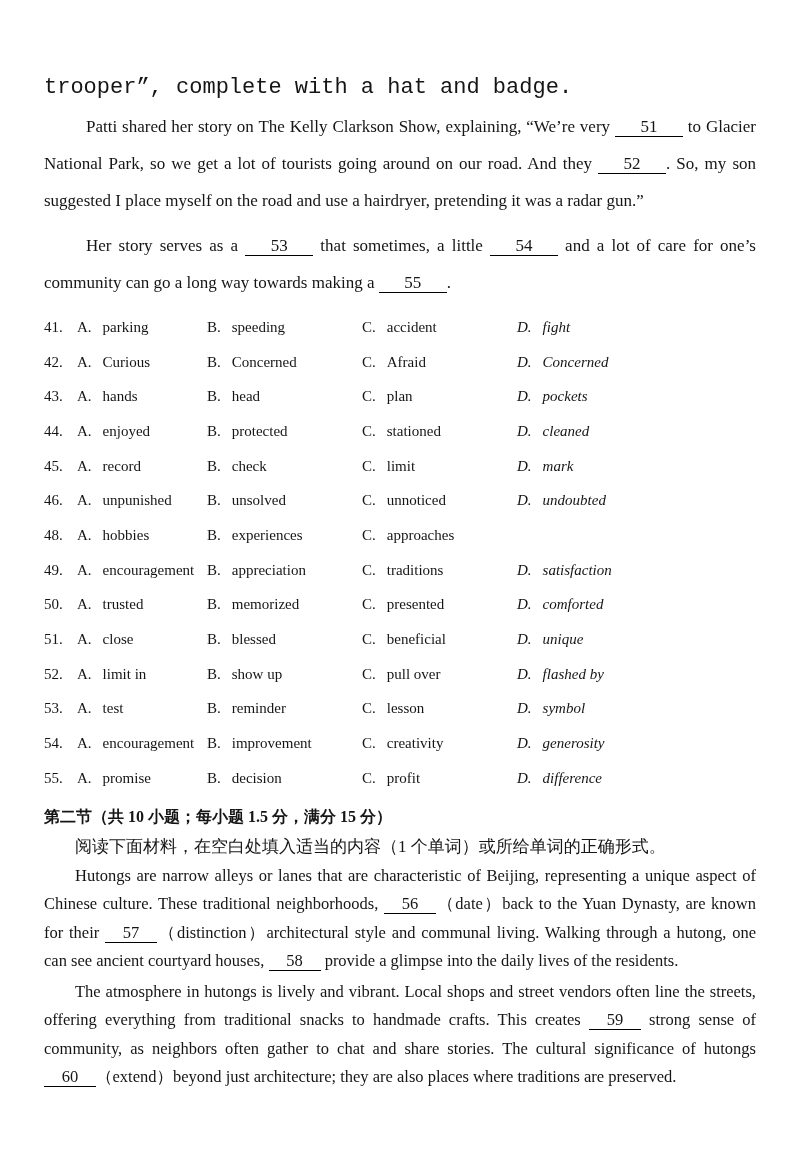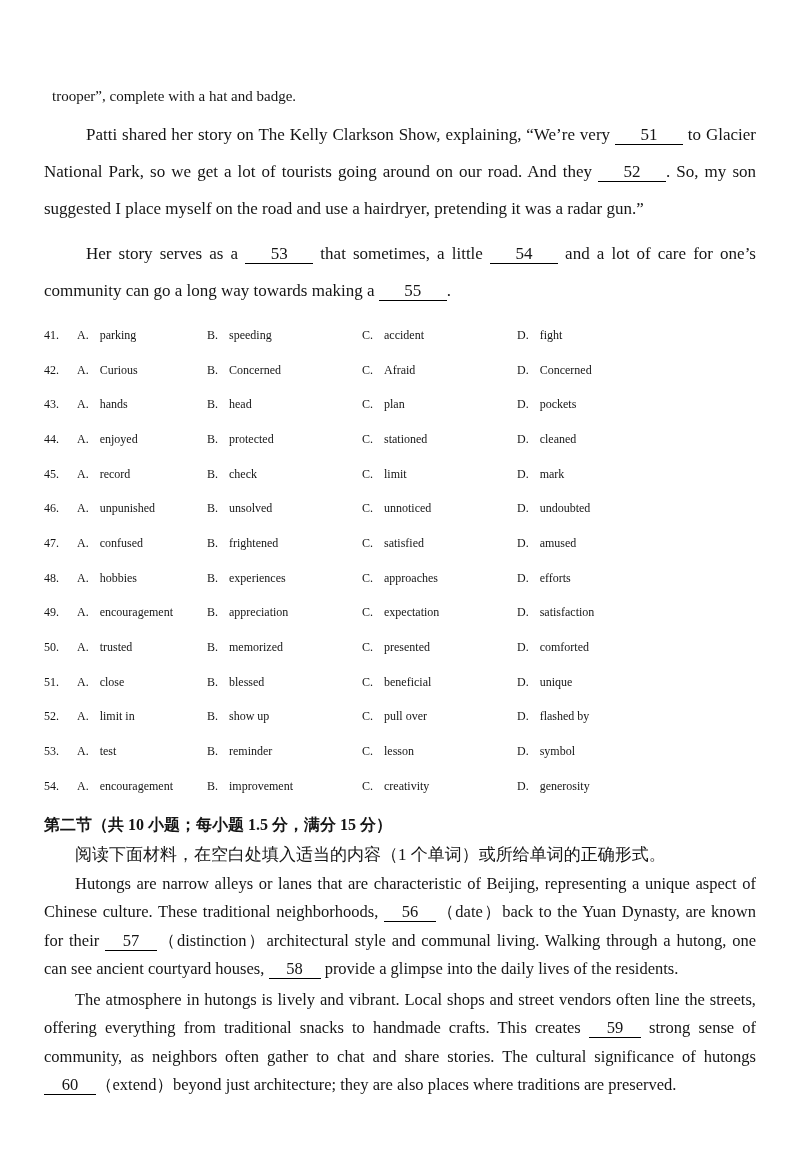--- a/index.html
+++ b/index.html
@@ -1,29 +1,29 @@
 <!DOCTYPE html>
 <html><head>
 <meta charset="utf-8">
 <style>
   html,body{margin:0;padding:0;background:#ffffff;}
   body{width:800px;height:1161px;overflow:hidden;font-family:"Liberation Serif","DejaVu Serif",serif;color:#151515;}
   .page{padding:76px 44px 0 44px;box-sizing:border-box;}
-  .topline{font-size:15px;line-height:24px;margin:8px;}
+  .topline{font-size:22px;line-height:24px;margin:0;font-family:Liberation Mono, monospace;}
   .cloze-para{font-size:17px;line-height:37px;text-align:justify;text-indent:42px;margin:8px 0 0 0;}
   .blank{display:inline-block;text-indent:0;text-align:center;border-bottom:1.5px solid #000;min-width:68px;line-height:19px;padding:0 2px;box-sizing:border-box;}
   .sec2 .blank{min-width:52px;text-align:center;}
   .options{margin-top:9px;}
-  .opt-row{display:flex;align-items:center;height:34.7px;font-size:12px;}
+  .opt-row{display:flex;align-items:center;height:34.7px;font-size:15px;}
   .opt-num{flex:none;width:33px;}
   .opt-cell{white-space:nowrap;padding-right:4px;box-sizing:border-box;}
   .cell-a{min-width:122px;}
   .cell-b{min-width:155px;margin-left:8px;}
   .cell-c{min-width:155px;}
-  .cell-d{flex:1;}
+  .cell-d{flex:1;font-style:italic;}
   .opt-letter{margin-right:11px;}
   .sec2-heading{font-weight:bold;font-size:16px;line-height:27px;margin-top:7px;}
   .sec2-instruction{font-size:17px;line-height:27px;margin-top:3px;text-indent:31px;}
   .sec2-para{font-size:16.5px;line-height:28.5px;text-align:justify;text-indent:31px;margin:2px 0 0 0;}
 </style>
 </head>
 <body>
 
 <div class="page">
   <p class="topline">trooper”, complete with a hat and badge.</p>
@@ -68,38 +68,30 @@
         <span class="opt-cell cell-d"><span class="opt-letter">D.</span><span>mark</span></span>
       </div>
       <div class="opt-row">
         <span class="opt-num">46.</span>
         <span class="opt-cell cell-a"><span class="opt-letter">A.</span><span>unpunished</span></span>
         <span class="opt-cell cell-b"><span class="opt-letter">B.</span><span>unsolved</span></span>
         <span class="opt-cell cell-c"><span class="opt-letter">C.</span><span>unnoticed</span></span>
         <span class="opt-cell cell-d"><span class="opt-letter">D.</span><span>undoubted</span></span>
       </div>
       <div class="opt-row">
-        <span class="opt-num">47.</span>
-        <span class="opt-cell cell-a"><span class="opt-letter">A.</span><span>confused</span></span>
-        <span class="opt-cell cell-b"><span class="opt-letter">B.</span><span>frightened</span></span>
-        <span class="opt-cell cell-c"><span class="opt-letter">C.</span><span>satisfied</span></span>
-        <span class="opt-cell cell-d"><span class="opt-letter">D.</span><span>amused</span></span>
-      </div>
-      <div class="opt-row">
         <span class="opt-num">48.</span>
         <span class="opt-cell cell-a"><span class="opt-letter">A.</span><span>hobbies</span></span>
         <span class="opt-cell cell-b"><span class="opt-letter">B.</span><span>experiences</span></span>
         <span class="opt-cell cell-c"><span class="opt-letter">C.</span><span>approaches</span></span>
-        <span class="opt-cell cell-d"><span class="opt-letter">D.</span><span>efforts</span></span>
       </div>
       <div class="opt-row">
         <span class="opt-num">49.</span>
         <span class="opt-cell cell-a"><span class="opt-letter">A.</span><span>encouragement</span></span>
         <span class="opt-cell cell-b"><span class="opt-letter">B.</span><span>appreciation</span></span>
-        <span class="opt-cell cell-c"><span class="opt-letter">C.</span><span>expectation</span></span>
+        <span class="opt-cell cell-c"><span class="opt-letter">C.</span><span>traditions</span></span>
         <span class="opt-cell cell-d"><span class="opt-letter">D.</span><span>satisfaction</span></span>
       </div>
       <div class="opt-row">
         <span class="opt-num">50.</span>
         <span class="opt-cell cell-a"><span class="opt-letter">A.</span><span>trusted</span></span>
         <span class="opt-cell cell-b"><span class="opt-letter">B.</span><span>memorized</span></span>
         <span class="opt-cell cell-c"><span class="opt-letter">C.</span><span>presented</span></span>
         <span class="opt-cell cell-d"><span class="opt-letter">D.</span><span>comforted</span></span>
       </div>
       <div class="opt-row">
@@ -123,20 +115,27 @@
         <span class="opt-cell cell-c"><span class="opt-letter">C.</span><span>lesson</span></span>
         <span class="opt-cell cell-d"><span class="opt-letter">D.</span><span>symbol</span></span>
       </div>
       <div class="opt-row">
         <span class="opt-num">54.</span>
         <span class="opt-cell cell-a"><span class="opt-letter">A.</span><span>encouragement</span></span>
         <span class="opt-cell cell-b"><span class="opt-letter">B.</span><span>improvement</span></span>
         <span class="opt-cell cell-c"><span class="opt-letter">C.</span><span>creativity</span></span>
         <span class="opt-cell cell-d"><span class="opt-letter">D.</span><span>generosity</span></span>
       </div>
+      <div class="opt-row">
+        <span class="opt-num">55.</span>
+        <span class="opt-cell cell-a"><span class="opt-letter">A.</span><span>promise</span></span>
+        <span class="opt-cell cell-b"><span class="opt-letter">B.</span><span>decision</span></span>
+        <span class="opt-cell cell-c"><span class="opt-letter">C.</span><span>profit</span></span>
+        <span class="opt-cell cell-d"><span class="opt-letter">D.</span><span>difference</span></span>
+      </div>
     </div>
 
   <div class="sec2">
     <div class="sec2-heading">第二节（共 10 小题；每小题 1.5 分，满分 15 分）</div>
     <div class="sec2-instruction">阅读下面材料，在空白处填入适当的内容（1 个单词）或所给单词的正确形式。</div>
     <p class="sec2-para">Hutongs are narrow alleys or lanes that are characteristic of Beijing, representing a unique aspect of Chinese culture. These traditional neighborhoods, <span class="blank">56</span>（date）back to the Yuan Dynasty, are known for their <span class="blank">57</span>（distinction）architectural style and communal living. Walking through a hutong, one can see ancient courtyard houses, <span class="blank">58</span> provide a glimpse into the daily lives of the residents.</p>
     <p class="sec2-para">The atmosphere in hutongs is lively and vibrant. Local shops and street vendors often line the streets, offering everything from traditional snacks to handmade crafts. This creates <span class="blank">59</span> strong sense of community, as neighbors often gather to chat and share stories. The cultural significance of hutongs <span class="blank">60</span>（extend）beyond just architecture; they are also places where traditions are preserved.</p>
   </div>
 </div>
 

